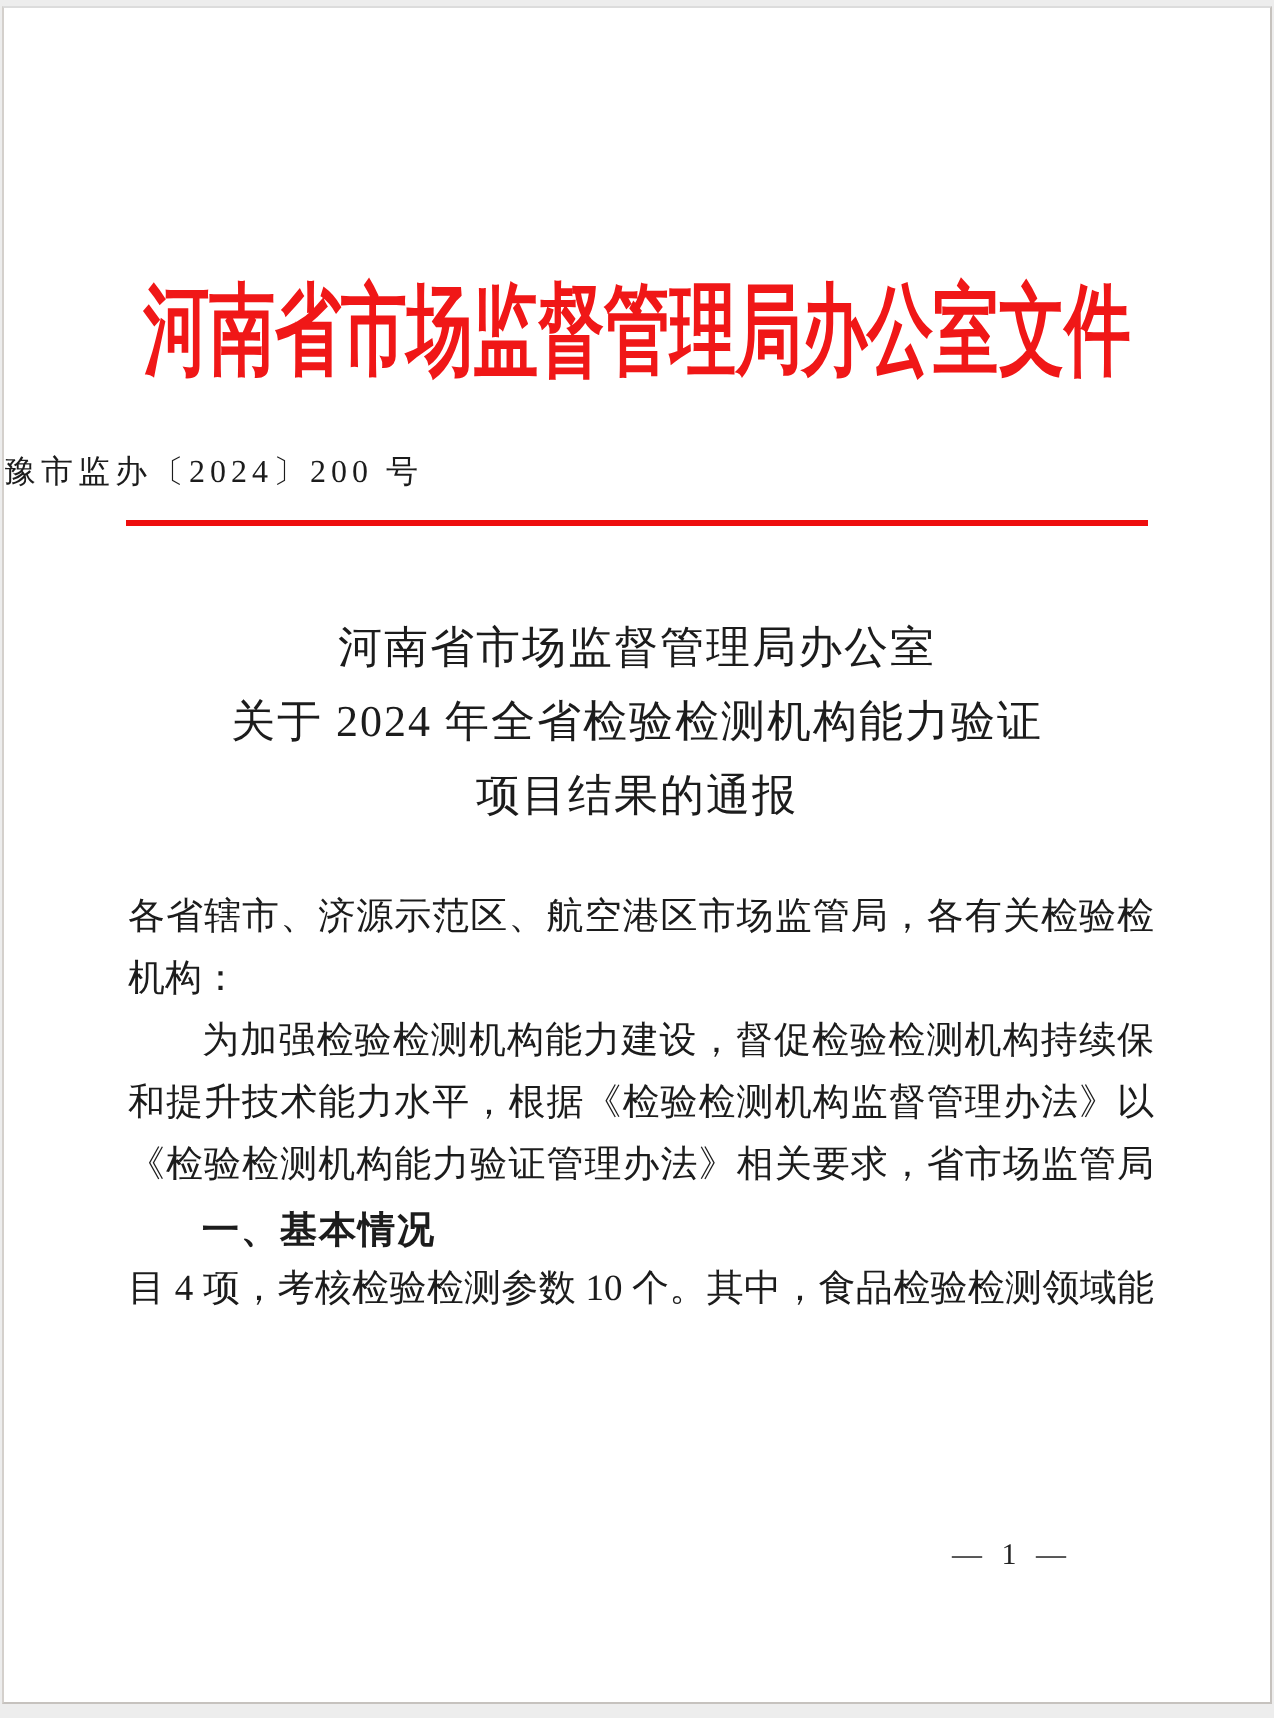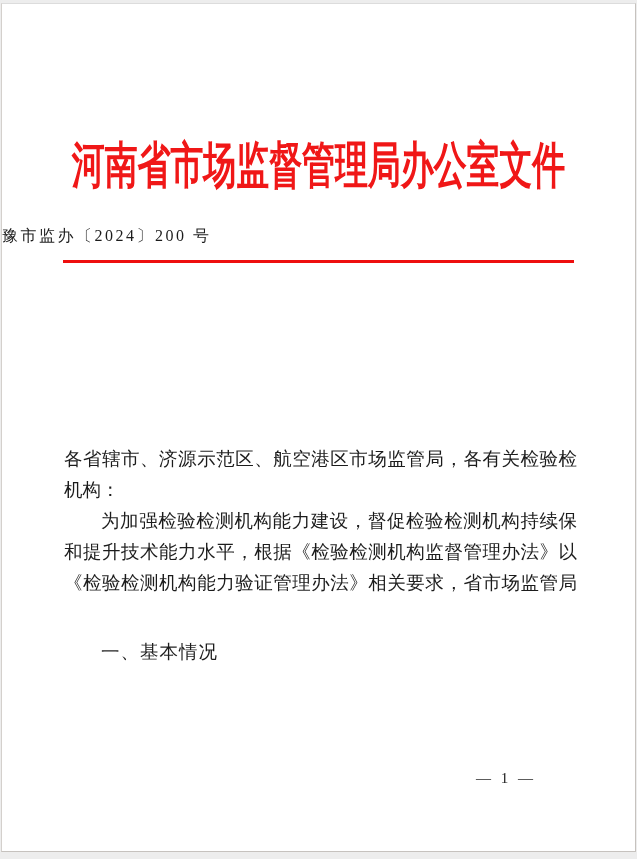--- a/index.html
+++ b/index.html
@@ -73,29 +73,28 @@
     width:513px;
     font-size:18.5px;
     line-height:31px;
   }
   .line{
     height:31px;
     overflow:hidden;
     text-align:justify;
   }
   .jl{ text-align-last:justify; }
-  .ll{ text-align-last:left; }
+  .ll{ text-align-last:left;font-family:Liberation Mono, monospace; }
   .ind{ text-indent:2em; }
   .heading{
     font-family:"Liberation Sans","DejaVu Sans",sans-serif;
-    font-weight:normal;
+    font-weight:bold;
     padding-left:2em;
     letter-spacing:1px;
     text-align-last:left;
-    margin-top:37px;
   }
   
   .page-number{
     position:absolute;
     top:766px;
     right:99px;
     font-size:15px;
     letter-spacing:3px;
     white-space:nowrap;
     color:#222;
@@ -107,25 +106,31 @@
 <div class="page">
 
   <div class="banner">
     <div class="banner-text">河南省市场监督管理局办公室文件</div>
   </div>
 
   <div class="doc-number">豫市监办〔2024〕200 号</div>
 
   <div class="red-rule"></div>
 
+  <div class="doc-title">
+    <div class="title-line">河南省市场监督管理局办公室</div>
+    <div class="title-line">关于 2024 年全省检验检测机构能力验证</div>
+    <div class="title-line">项目结果的通报</div>
+  </div>
 
   <div class="body-text">
     <div class="line jl">各省辖市、济源示范区、航空港区市场监管局，各有关检验检测</div>
     <div class="line ll">机构：</div>
     <div class="line jl ind">为加强检验检测机构能力建设，督促检验检测机构持续保持</div>
     <div class="line jl">和提升技术能力水平，根据《检验检测机构监督管理办法》以及</div>
     <div class="line jl">《检验检测机构能力验证管理办法》相关要求，省市场监管局组</div>
     <div class="line heading">一、基本情况</div>
+    <div class="line jl">目 4 项，考核检验检测参数 10 个。其中，食品检验检测领域能</div>
   </div>
 
   <div class="page-number">— 1 —</div>
 
 </div>
 
 </body></html>

